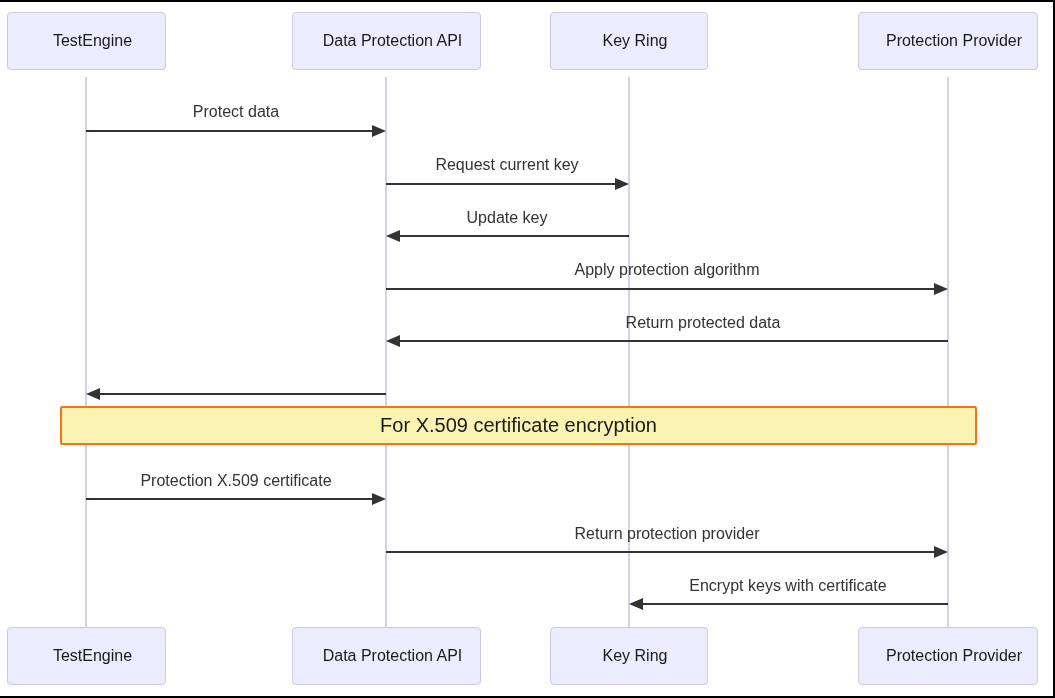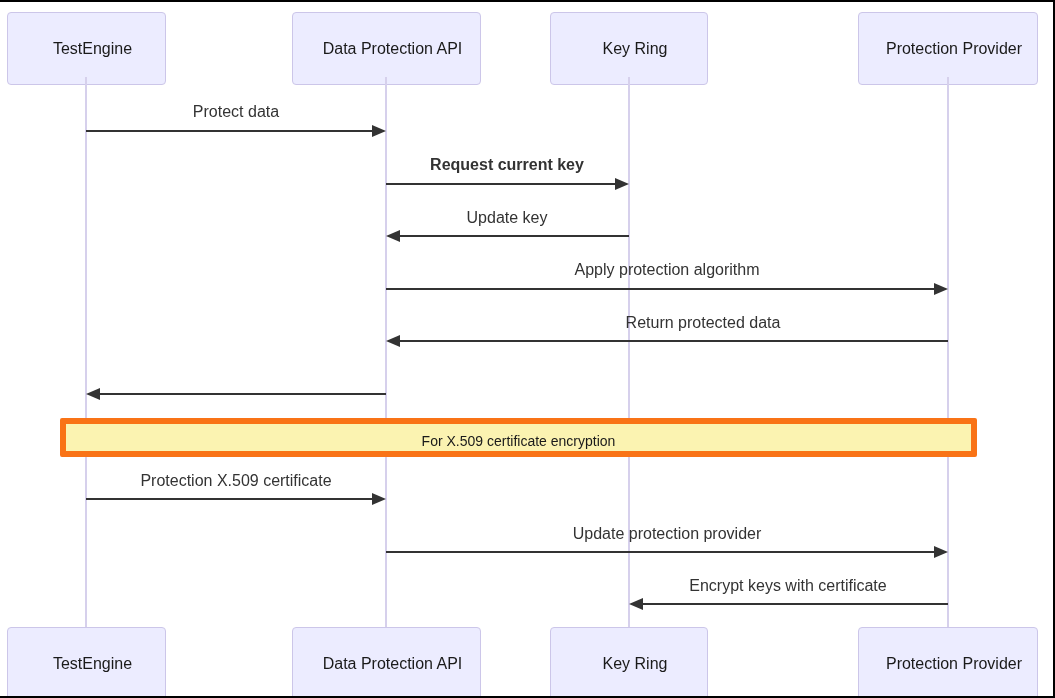--- a/index.html
+++ b/index.html
@@ -11,21 +11,21 @@
     background: #ffffff;
     border-top: 2px solid #000;
     border-right: 2px solid #000;
     border-bottom: 2px solid #000;
     font-family: "Liberation Sans", "DejaVu Sans", sans-serif;
     color: #333333;
     overflow: hidden;
   }
   .actor {
     position: absolute;
-    height: 73px;
+    height: 58px;
     box-sizing: border-box;
     background: #ECECFF;
     border: 1px solid #CCC6E9;
     border-radius: 4px;
     display: flex;
     align-items: center;
     justify-content: center;
     font-size: 16px;
     color: #1a1a1a;
     padding-left: 12px;
@@ -57,27 +57,26 @@
     white-space: nowrap;
     font-size: 16px;
     color: #333333;
     height: 20px;
     line-height: 20px;
   }
   .note {
     position: absolute;
     box-sizing: border-box;
     background: #FBF3B1;
-    border: 6px solid #f97316;
+    border: 2px solid #f97316;
     border-radius: 2px;
     text-align: center;
-    font-size: 14px;
+    font-size: 20px;
     color: #1a1a1a;
     line-height: 35px;
-    margin-top: 12px;
   }
 </style>
 </head>
 <body>
 
 <div class="frame">
 
   <div class="actor" style="left:7px;   top:10px; width:159px;">TestEngine</div>
   <div class="actor" style="left:292px; top:10px; width:189px;">Data Protection API</div>
   <div class="actor" style="left:550px; top:10px; width:158px;">Key Ring</div>
@@ -85,21 +84,21 @@
 
   <div class="lifeline" style="left:85px;"></div>
   <div class="lifeline" style="left:385px;"></div>
   <div class="lifeline" style="left:628px;"></div>
   <div class="lifeline" style="left:947px;"></div>
 
   <div class="msg-label" style="left:236px; top:100px;">Protect data</div>
   <div class="msg-line" style="left:86px; top:128px; width:286px;"></div>
   <div class="arrow right" style="left:372px; top:123px;"></div>
 
-  <div class="msg-label" style="left:507px; top:153px;font-weight:bold;">Request current key</div>
+  <div class="msg-label" style="left:507px; top:153px;">Request current key</div>
   <div class="msg-line" style="left:386px; top:181px; width:229px;"></div>
   <div class="arrow right" style="left:615px; top:176px;"></div>
 
   <div class="msg-label" style="left:507px; top:206px;">Update key</div>
   <div class="msg-line" style="left:400px; top:233px; width:229px;"></div>
   <div class="arrow left" style="left:386px; top:228px;"></div>
 
   <div class="msg-label" style="left:667px; top:258px;">Apply protection algorithm</div>
   <div class="msg-line" style="left:386px; top:286px; width:548px;"></div>
   <div class="arrow right" style="left:934px; top:281px;"></div>
@@ -110,21 +109,21 @@
 
   <div class="msg-line" style="left:100px; top:391px; width:286px;"></div>
   <div class="arrow left" style="left:86px; top:386px;"></div>
 
   <div class="note" style="left:60px; top:404px; width:917px; height:39px;">For X.509 certificate encryption</div>
 
   <div class="msg-label" style="left:236px; top:469px;">Protection X.509 certificate</div>
   <div class="msg-line" style="left:86px; top:496px; width:286px;"></div>
   <div class="arrow right" style="left:372px; top:491px;"></div>
 
-  <div class="msg-label" style="left:667px; top:522px;">Update protection provider</div>
+  <div class="msg-label" style="left:667px; top:522px;">Return protection provider</div>
   <div class="msg-line" style="left:386px; top:549px; width:548px;"></div>
   <div class="arrow right" style="left:934px; top:544px;"></div>
 
   <div class="msg-label" style="left:788px; top:574px;">Encrypt keys with certificate</div>
   <div class="msg-line" style="left:643px; top:601px; width:305px;"></div>
   <div class="arrow left" style="left:629px; top:596px;"></div>
 
   <div class="actor" style="left:7px;   top:625px; width:159px;">TestEngine</div>
   <div class="actor" style="left:292px; top:625px; width:189px;">Data Protection API</div>
   <div class="actor" style="left:550px; top:625px; width:158px;">Key Ring</div>

